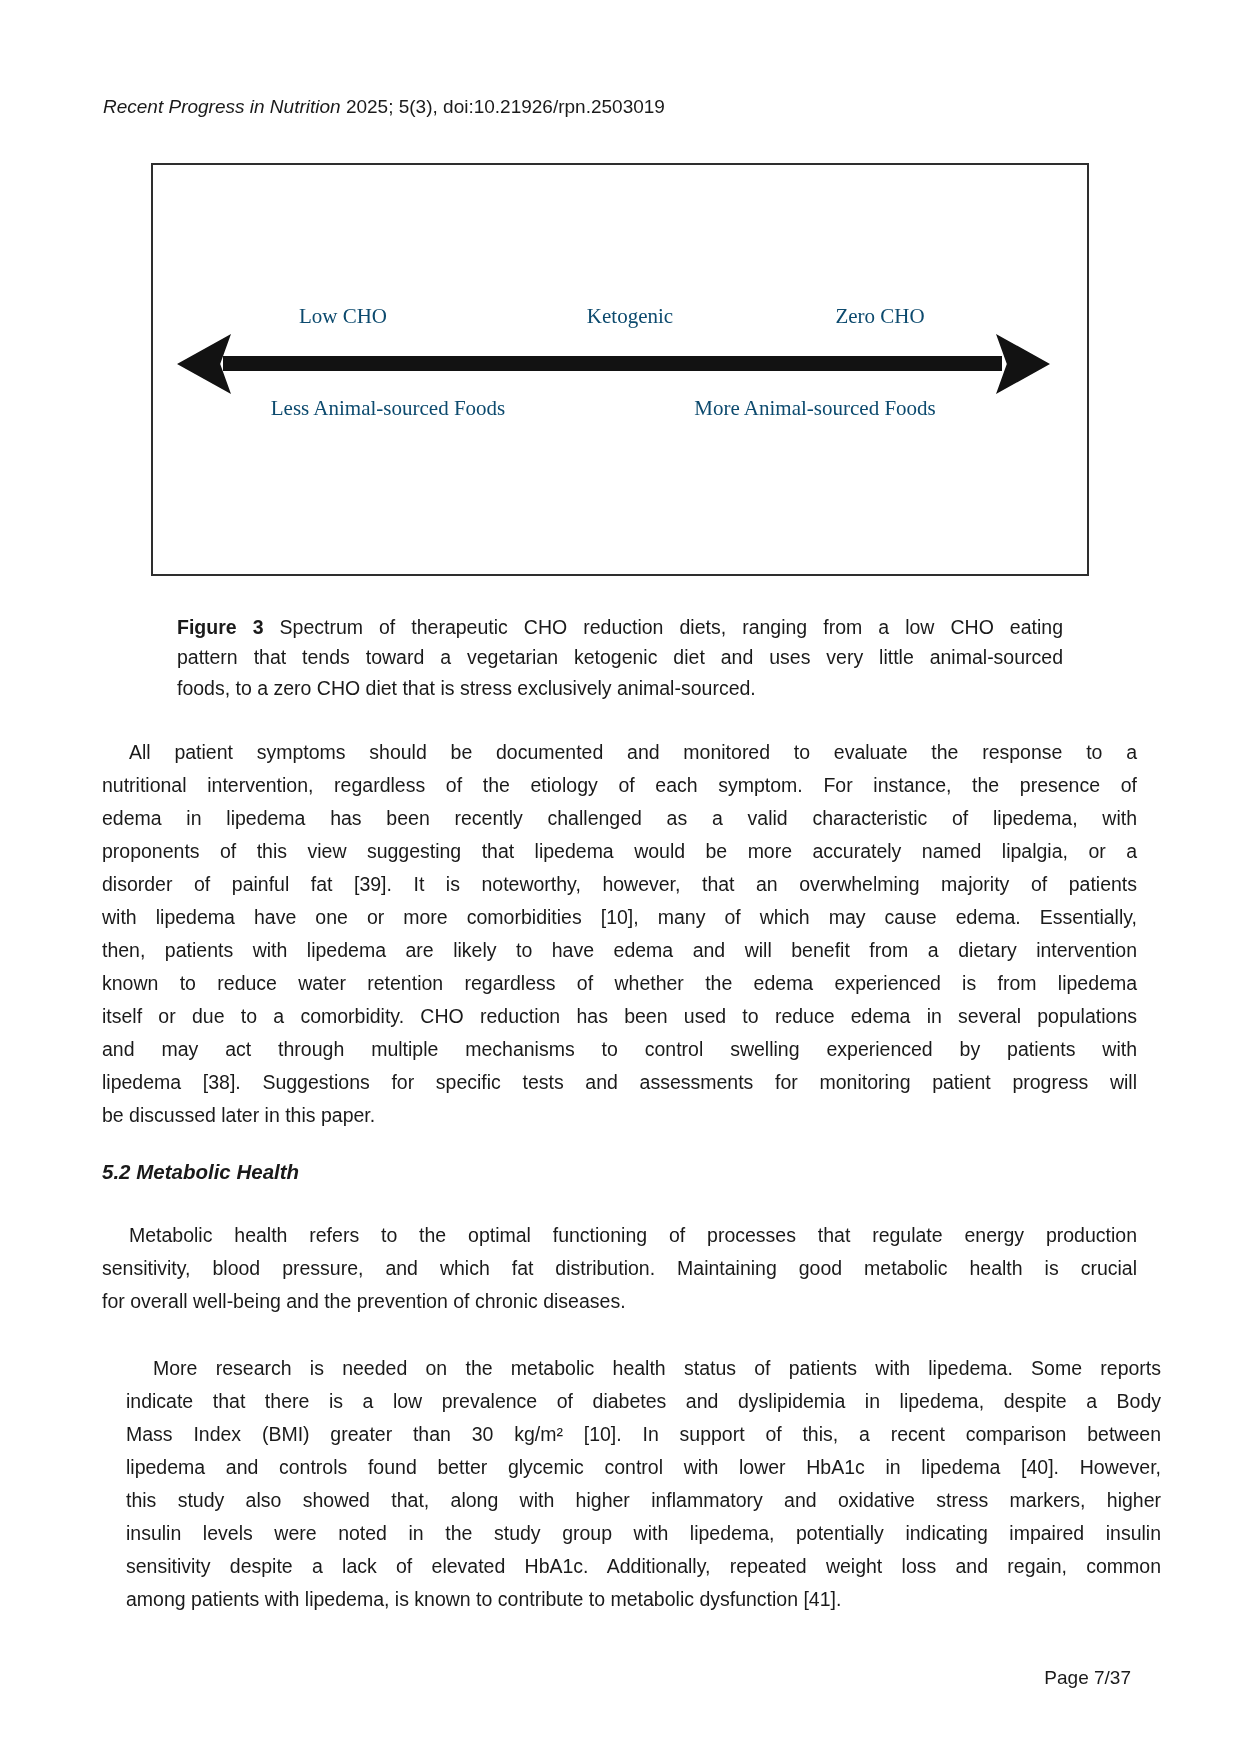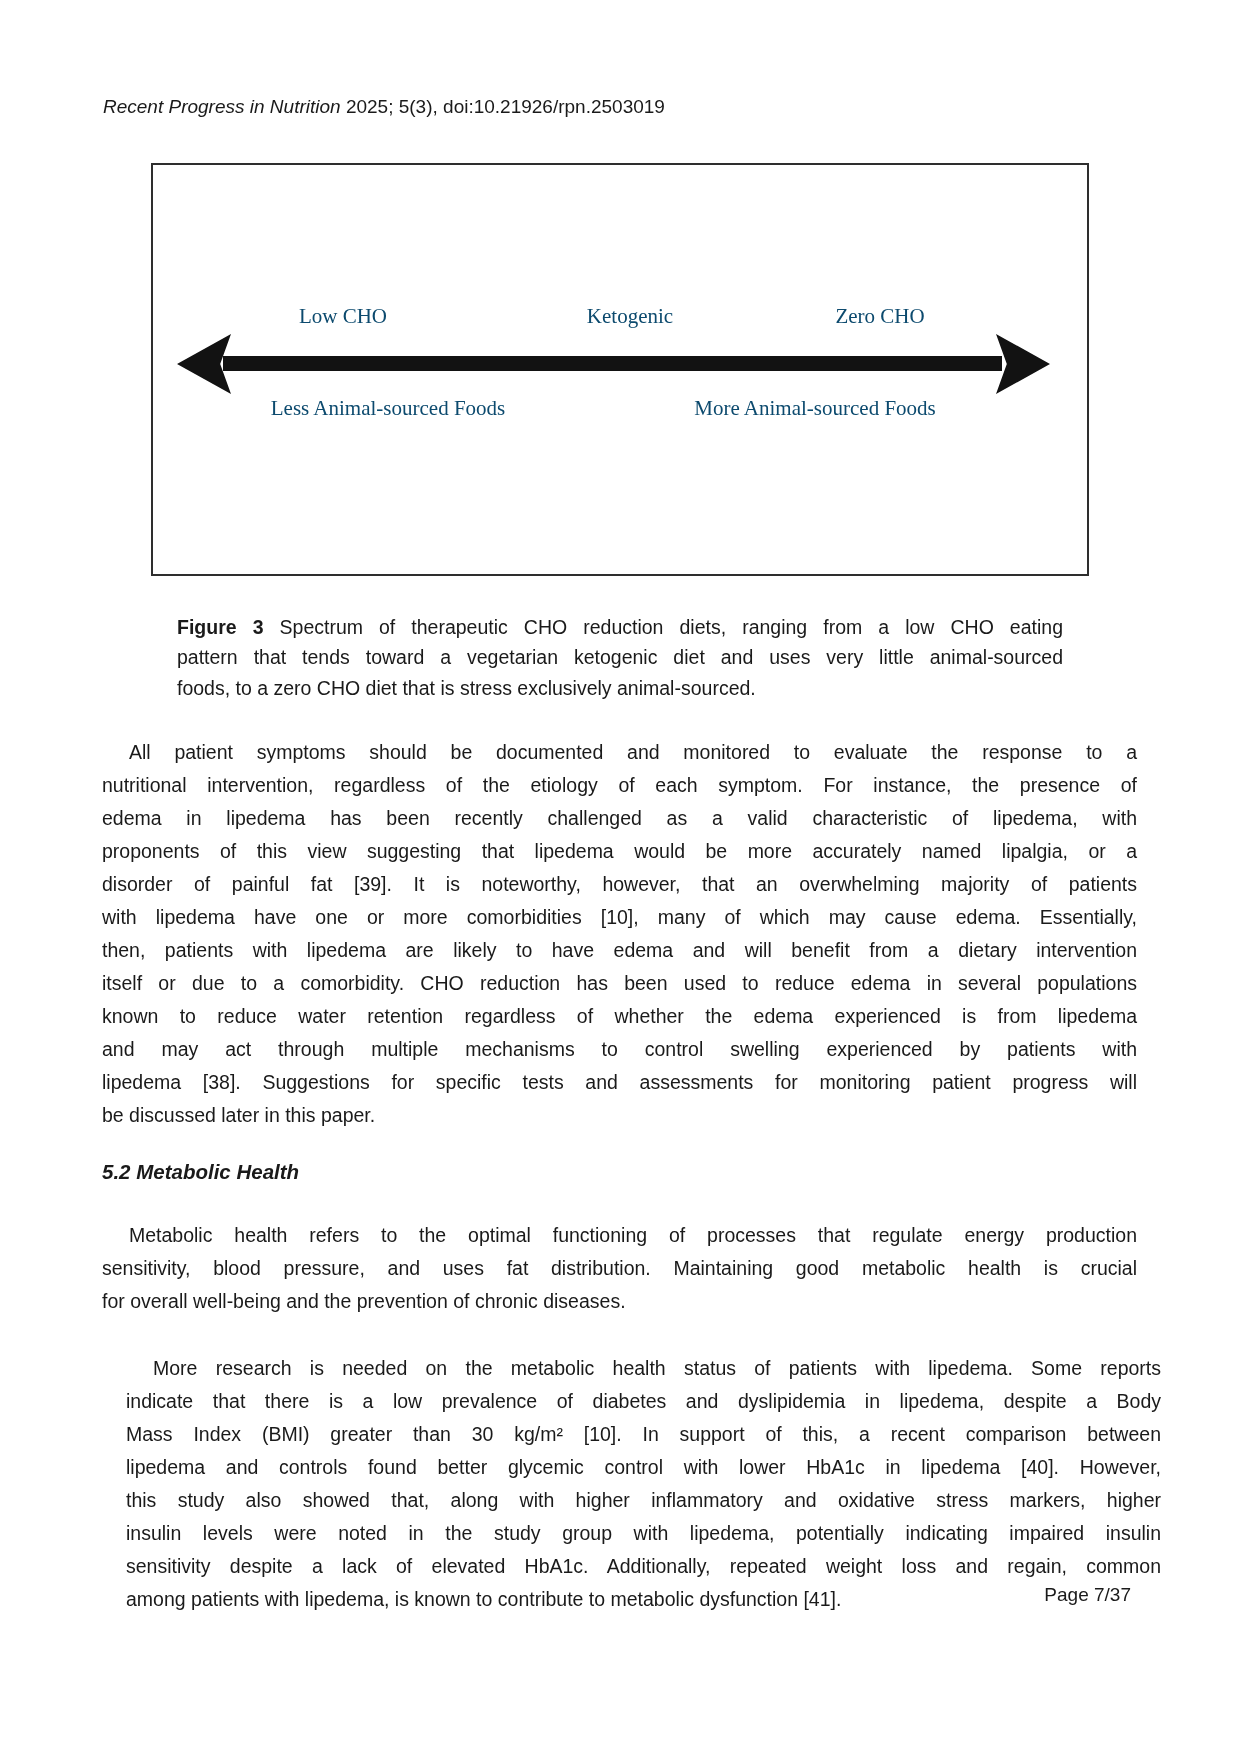--- a/index.html
+++ b/index.html
@@ -36,21 +36,21 @@
   .para.indent .tline:first-child{text-indent:27px;}
   #para1{top:736px;}
   #para2{top:1219px;}
   #para3{top:1352px;margin-left:24px;}
   
   .sec-heading{
     position:absolute;left:102px;top:1160px;font-size:20.5px;
     font-weight:bold;font-style:italic;white-space:nowrap;
   }
   
-  .footer{position:absolute;right:110px;top:1584px;font-size:19px;}
+  .footer{position:absolute;right:110px;top:1667px;font-size:19px;}
 </style>
 </head>
 <body>
 
 <div class="header">
   <span class="journal">Recent Progress in Nutrition</span><span> 2025; 5(3), doi:10.21926/rpn.2503019</span>
 </div>
 
 <div class="figure-box">
   <div class="fig-label" style="left:190px;top:139px;">Low CHO</div>
@@ -72,32 +72,32 @@
 </div>
 
 <div id="para1" class="para indent">
     <div class="tline">All patient symptoms should be documented and monitored to evaluate the response to a</div>
     <div class="tline">nutritional intervention, regardless of the etiology of each symptom. For instance, the presence of</div>
     <div class="tline">edema in lipedema has been recently challenged as a valid characteristic of lipedema, with</div>
     <div class="tline">proponents of this view suggesting that lipedema would be more accurately named lipalgia, or a</div>
     <div class="tline">disorder of painful fat [39]. It is noteworthy, however, that an overwhelming majority of patients</div>
     <div class="tline">with lipedema have one or more comorbidities [10], many of which may cause edema. Essentially,</div>
     <div class="tline">then, patients with lipedema are likely to have edema and will benefit from a dietary intervention</div>
+    <div class="tline">known to reduce water retention regardless of whether the edema experienced is from lipedema</div>
     <div class="tline">itself or due to a comorbidity. CHO reduction has been used to reduce edema in several populations</div>
-    <div class="tline">known to reduce water retention regardless of whether the edema experienced is from lipedema</div>
     <div class="tline">and may act through multiple mechanisms to control swelling experienced by patients with</div>
     <div class="tline">lipedema [38]. Suggestions for specific tests and assessments for monitoring patient progress will</div>
     <div class="tline">be discussed later in this paper.</div>
   </div>
 
 <div class="sec-heading">5.2 Metabolic Health</div>
 
 <div id="para2" class="para indent">
     <div class="tline">Metabolic health refers to the optimal functioning of processes that regulate energy production</div>
-    <div class="tline">sensitivity, blood pressure, and uses fat distribution. Maintaining good metabolic health is crucial</div>
+    <div class="tline">sensitivity, blood pressure, and which fat distribution. Maintaining good metabolic health is crucial</div>
     <div class="tline">for overall well-being and the prevention of chronic diseases.</div>
   </div>
 
 <div id="para3" class="para indent">
     <div class="tline">More research is needed on the metabolic health status of patients with lipedema. Some reports</div>
     <div class="tline">indicate that there is a low prevalence of diabetes and dyslipidemia in lipedema, despite a Body</div>
     <div class="tline">Mass Index (BMI) greater than 30 kg/m² [10]. In support of this, a recent comparison between</div>
     <div class="tline">lipedema and controls found better glycemic control with lower HbA1c in lipedema [40]. However,</div>
     <div class="tline">this study also showed that, along with higher inflammatory and oxidative stress markers, higher</div>
     <div class="tline">insulin levels were noted in the study group with lipedema, potentially indicating impaired insulin</div>

